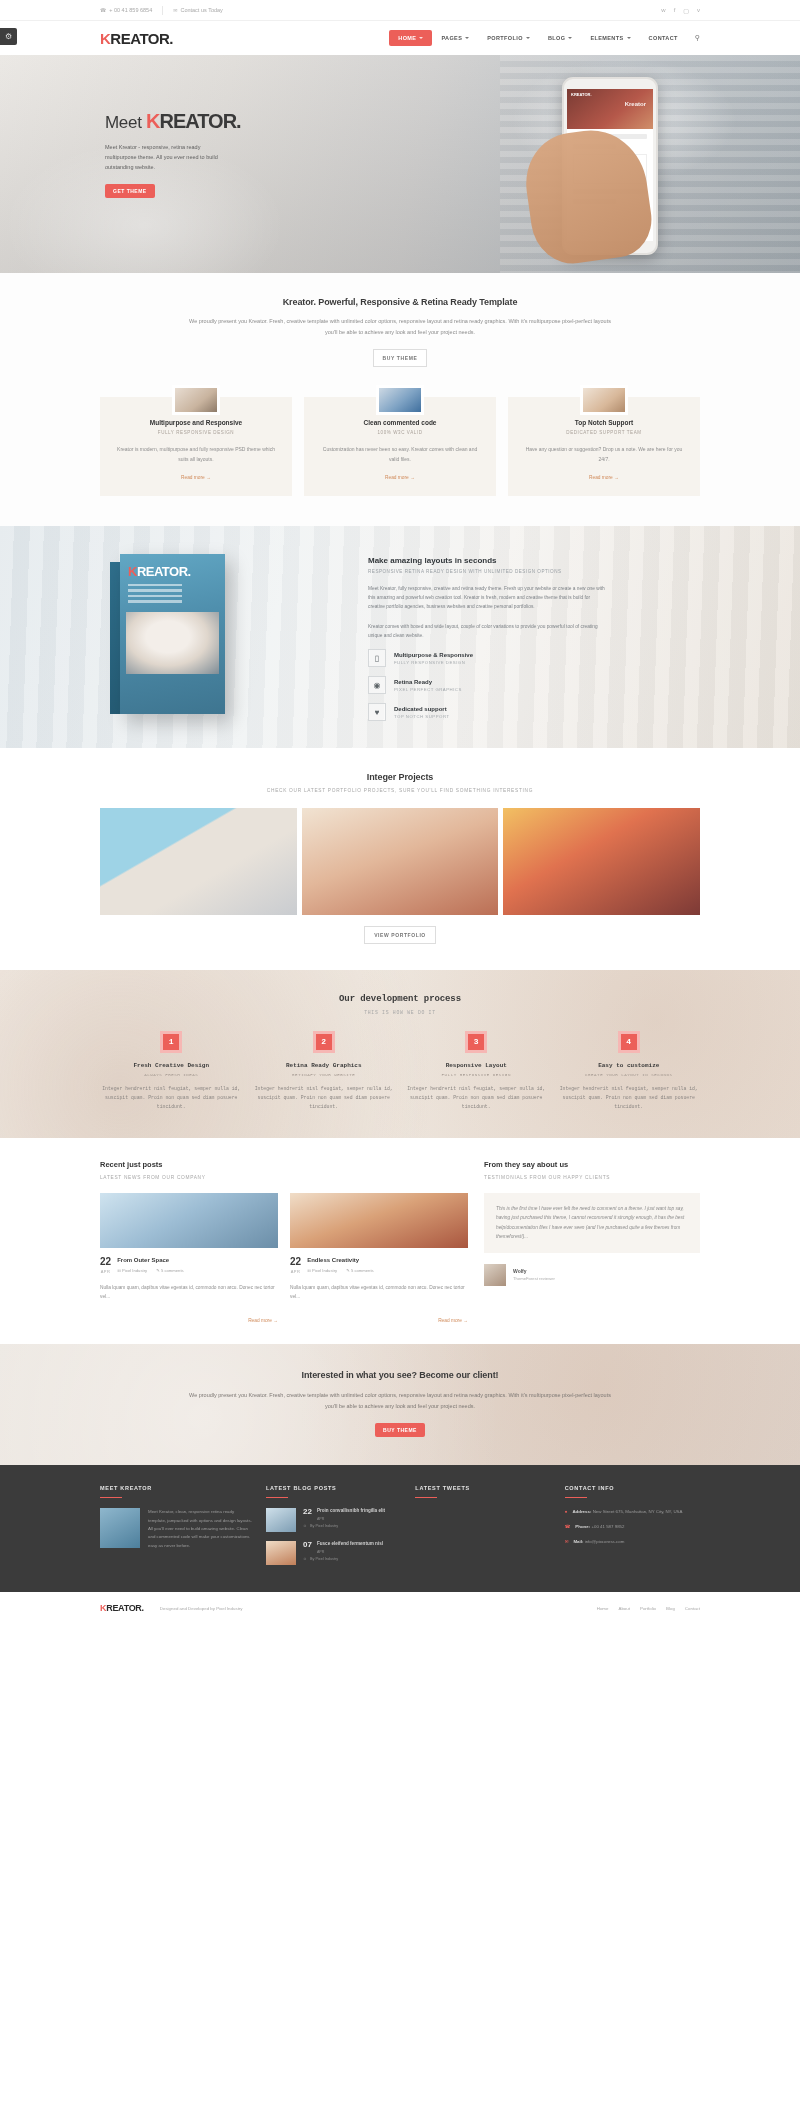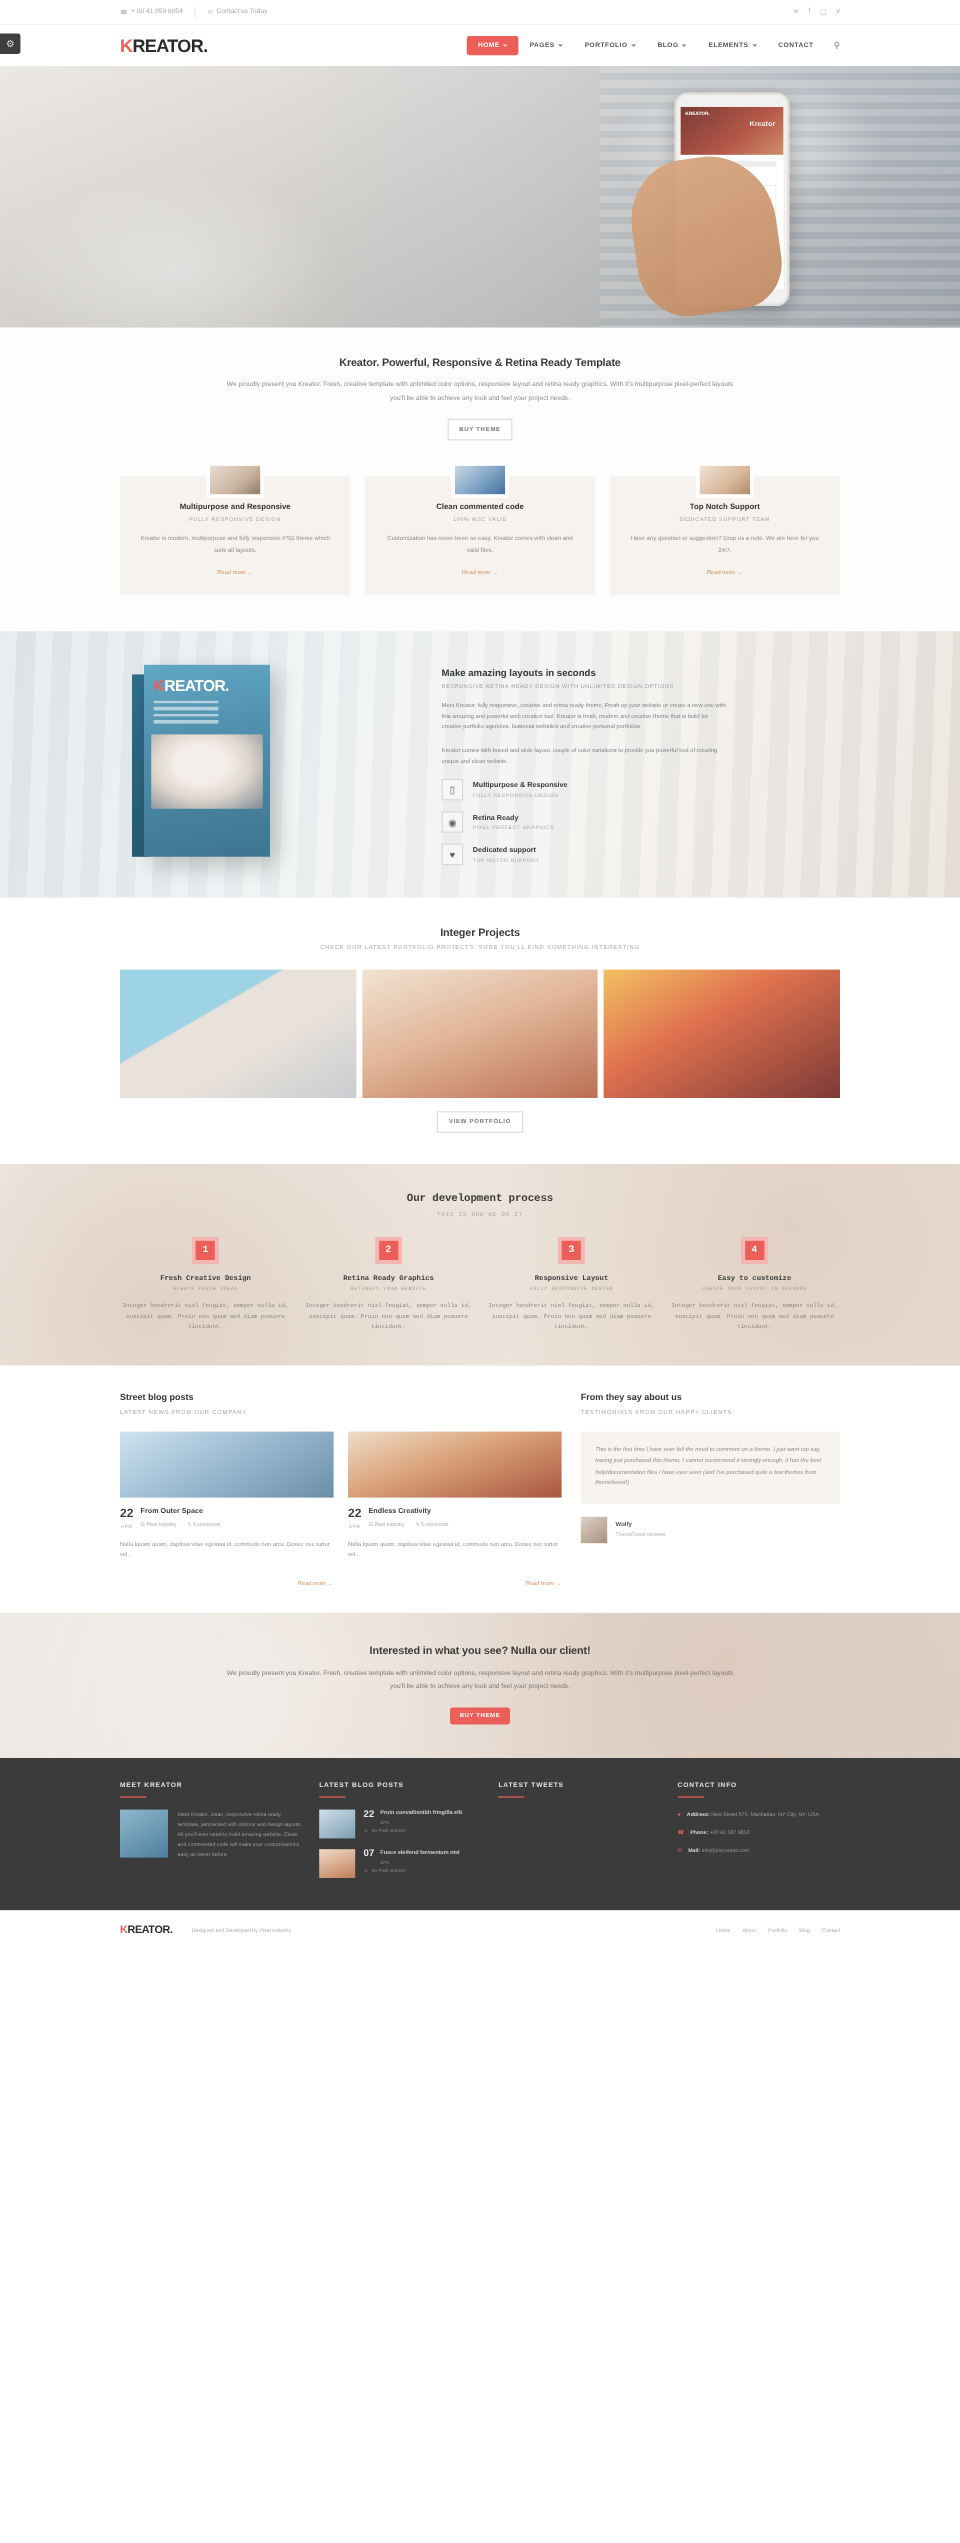--- a/index.html
+++ b/index.html
@@ -274,20 +274,25 @@
             <span>CONTACT</span>
           </div>
         <div class="nav-search">⚲</div>
       </div>
     </div>
   </div>
 
   <div class="hero">
     <div class="hero-blinds"></div>
     <div class="hero-inner">
+      <div class="hero-copy">
+        <div class="hero-title"><span>Meet </span><b><span class="k">K</span><span>REATOR.</span></b></div>
+        <div class="hero-p">Meet Kreator - responsive, retina ready multipurpose theme. All you ever need to build outstanding website.</div>
+        <div class="btn-red">GET THEME</div>
+      </div>
       <div class="phone-mock">
         <div class="phone-body"></div>
         <div class="phone-screen">
           <div class="ps-top">
             <div class="ps-logo">KREATOR.</div>
             <div class="ps-badge">Kreator</div>
           </div>
           <div class="ps-row"></div>
             <div class="ps-row s"></div>
           <div class="ps-box"></div>
@@ -423,21 +428,21 @@
           <div class="step-p">Integer hendrerit nisl feugiat, semper nulla id, suscipit quam. Proin non quam sed diam posuere tincidunt.</div>
         </div>
       </div>
     </div>
   </div>
 
   <div class="blogsec">
     <div class="container">
       <div class="bcols">
         <div class="bleft">
-          <div class="h3">Street blog posts</div>
+          <div class="h3">Recent just posts</div>
           <div class="sub">LATEST NEWS FROM OUR COMPANY</div>
           <div class="bposts">
             <div class="bpost">
               <div class="bthumb"></div>
               <div class="bmeta">
                 <div class="bdate">
                   <div class="bday">22</div>
                   <div class="bmon">APR</div>
                 </div>
                 <div>
@@ -482,21 +487,21 @@
               <div class="qrole">ThemeForest reviewer</div>
             </div>
           </div>
         </div>
       </div>
     </div>
   </div>
 
   <div class="cta">
     <div class="container">
-      <div class="h2">Interested in what you see? Nulla our client!</div>
+      <div class="h2">Interested in what you see? Become our client!</div>
       <div class="cta-p">We proudly present you Kreator. Fresh, creative template with unlimited color options, responsive layout and retina ready graphics. With it's multipurpose pixel-perfect layouts you'll be able to achieve any look and feel your project needs.</div>
       <div class="btn-red">BUY THEME</div>
     </div>
   </div>
 
   <div class="footer">
     <div class="container">
       <div class="fcols">
         <div class="fcol w1">
           <div class="fh">MEET KREATOR</div>

